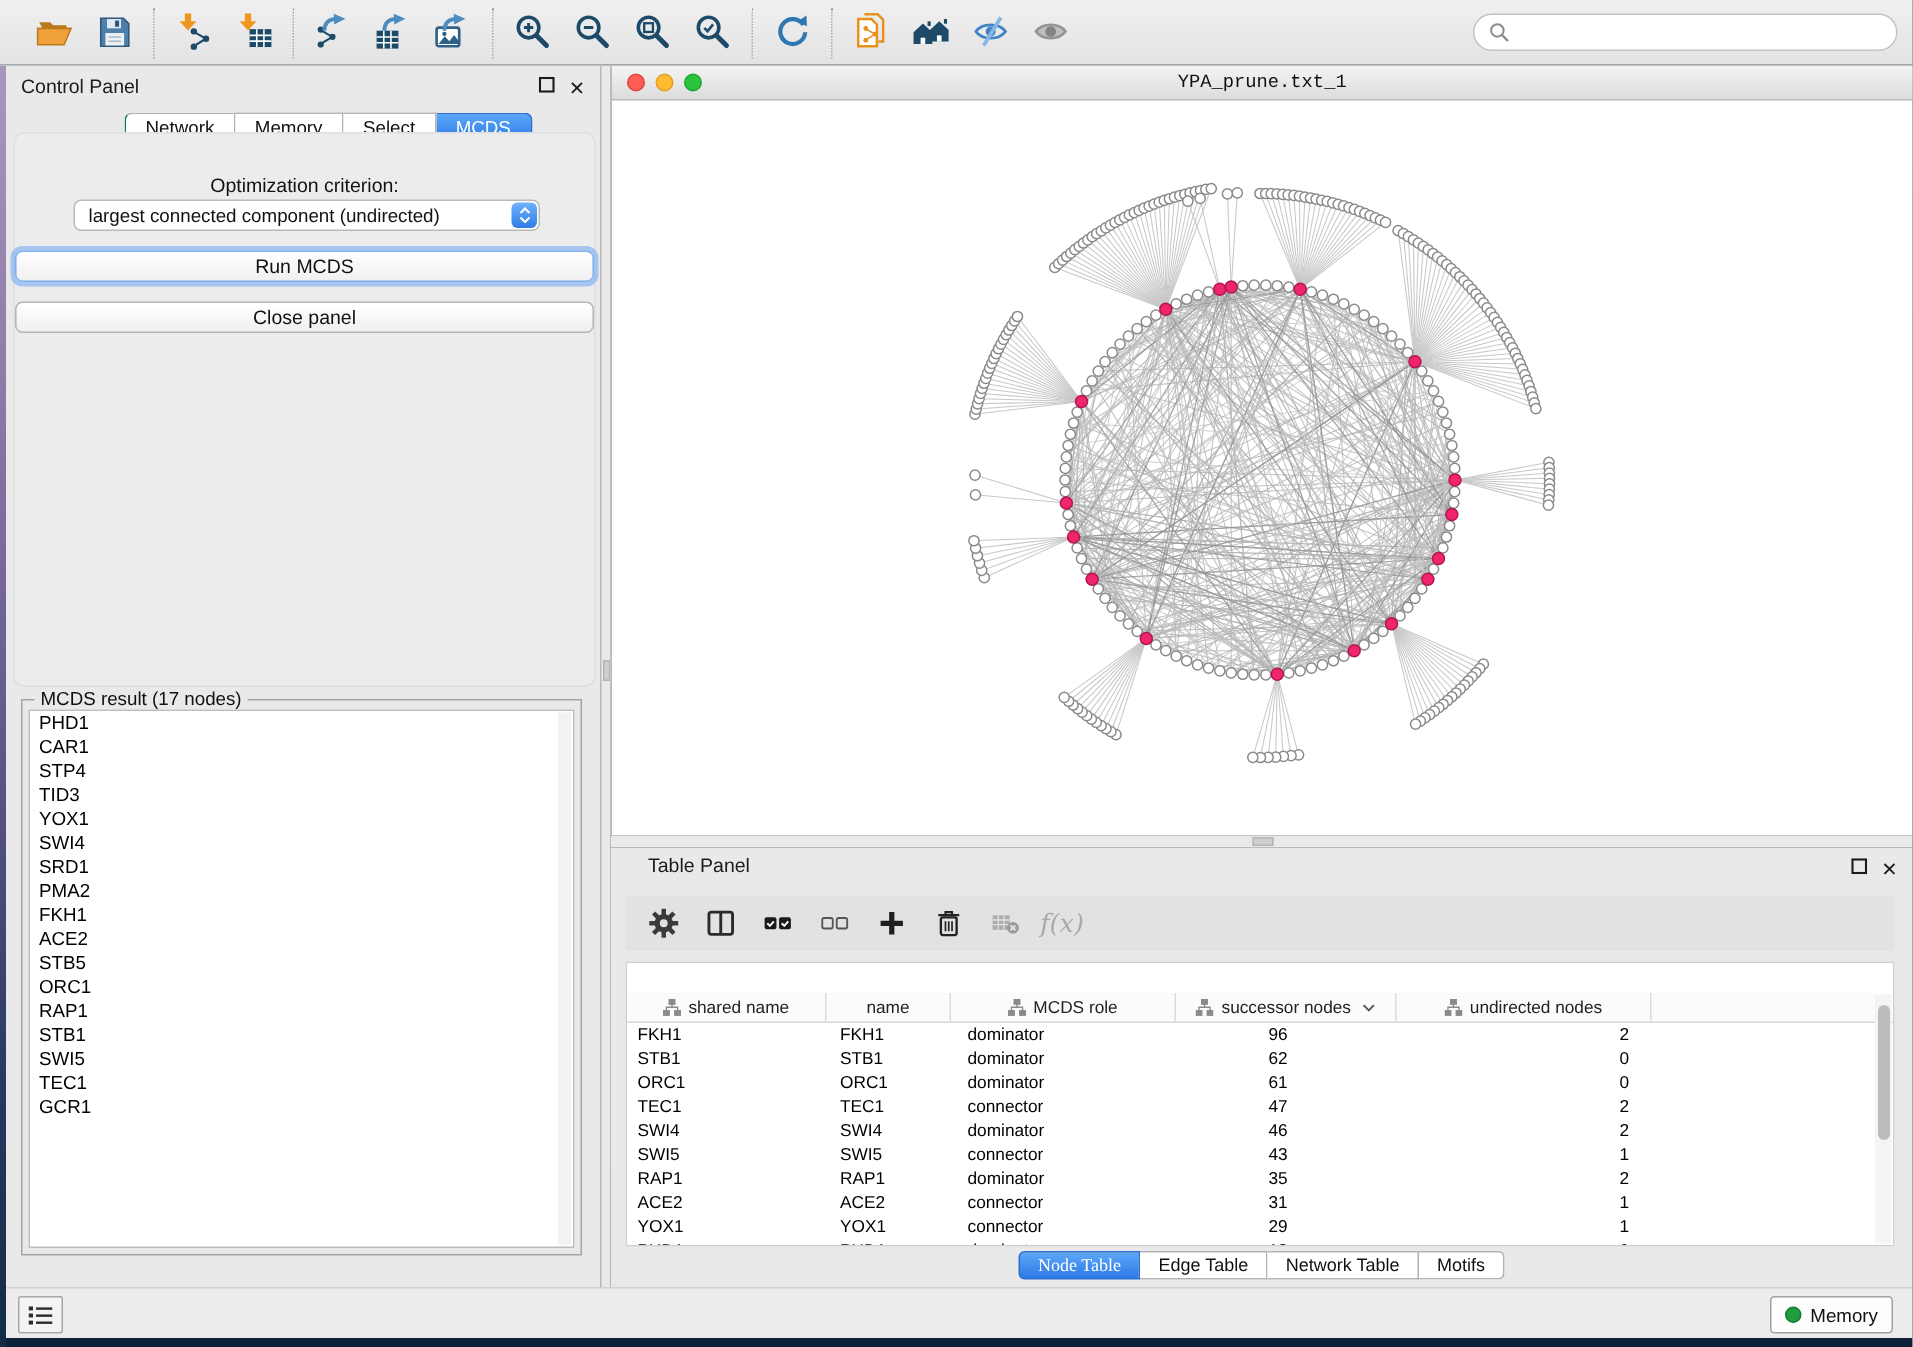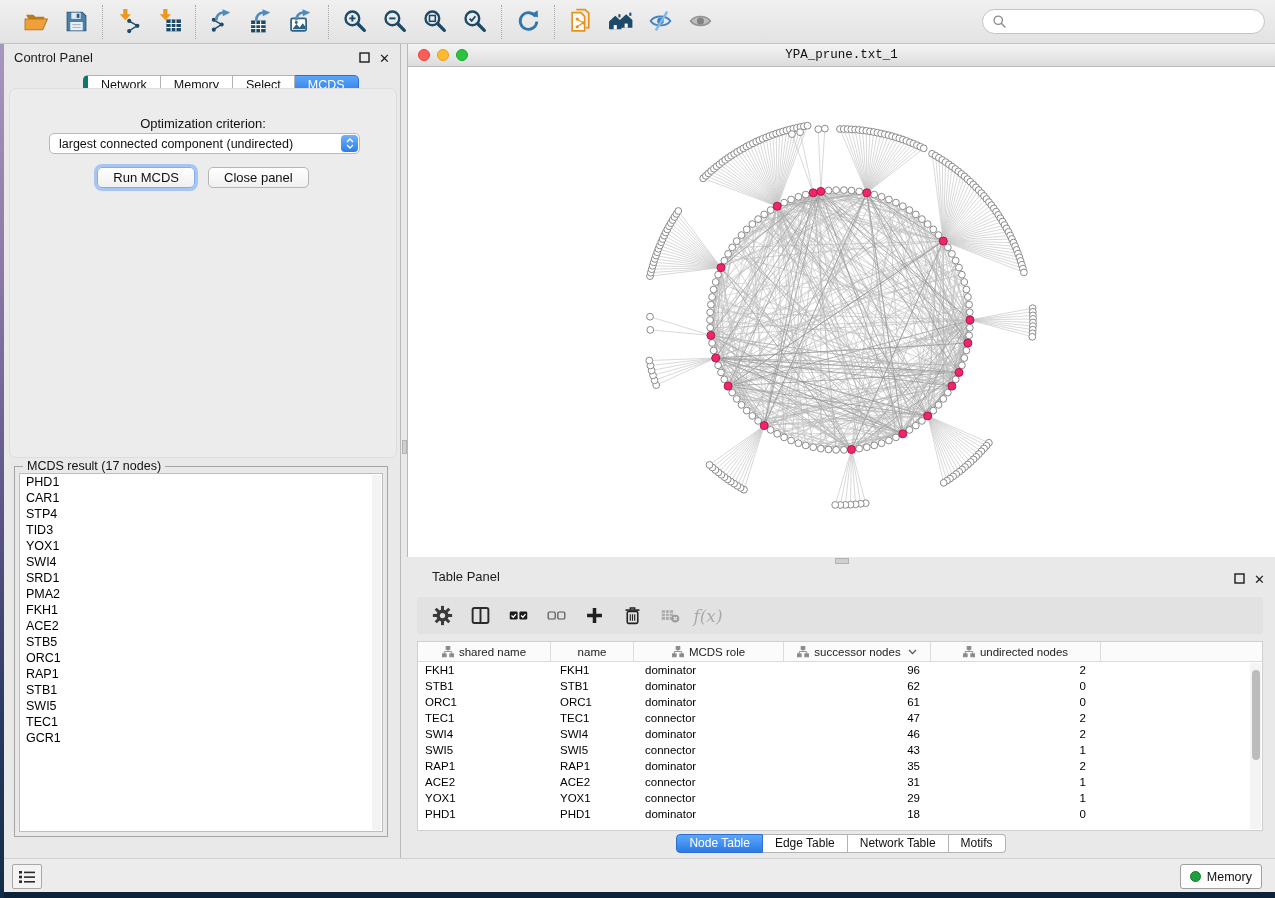--- a/index.html
+++ b/index.html
@@ -30,34 +30,34 @@
   
   #control-panel{left:4px;top:44px;width:396px;height:814px;background:#e9e9e9;box-sizing:border-box;}
   .panel-title{font-size:13px;color:#1b1b1b;}
   #cp-title{left:10px;top:6px;}
   .win-icons{position:absolute;right:10px;top:5px;display:flex;gap:9px;align-items:center;}
   .float-ic svg{width:11px;height:11px;}
   .close-ic{font-size:13px;font-weight:700;color:#1b1b1b;line-height:11px;}
   #cp-tabs{left:79px;top:31px;display:flex;}
   .seg-tab{height:18px;line-height:18px;font-size:12.5px;padding:0 13px;background:#fff;
     border:1px solid #b3b3b3;border-left:none;color:#111;}
-  .seg-tab:first-child{border-left:5px solid #0f766e;border-radius:5px 0 0 5px;}
+  .seg-tab:first-child{border-left:1px solid #0f766e;border-radius:5px 0 0 5px;}
   .seg-tab:last-child{border-radius:0 5px 5px 0;}
   .seg-tab.active{background:linear-gradient(#5ca7fa,#2d7ae4);border-color:#2d6fd0;color:#fff;}
   #cp-body{left:5px;top:44px;width:386px;height:368px;background:#ececec;
     border:1px solid #dedede;border-radius:7px;}
   #opt-label{left:0;right:0;top:27px;text-align:center;font-size:13px;color:#111;}
   #criterion{left:39px;top:44px;width:311px;height:21px;background:#fff;border:1px solid #b9b9b9;
     border-radius:5px;display:flex;align-items:center;font-size:12.5px;color:#111;
     padding-left:9px;box-sizing:border-box;}
   #stepper{margin-left:auto;margin-right:1px;width:17px;height:17px;border-radius:4px;
     background:linear-gradient(#6fb2fd,#2e7ce6);display:flex;flex-direction:column;
     align-items:center;justify-content:center;gap:1px;}
   #stepper svg{width:8px;height:5px;display:block;}
-  #cp-buttons{left:0;right:0;top:78px;display:flex;justify-content:center;gap:13px;}
+  #cp-buttons{left:0;right:0;top:78px;display:flex;justify-content:center;gap:13px;flex-direction:column;}
   .mac-btn{height:21px;background:linear-gradient(#ffffff,#f0f0f0);border:1px solid #b5b5b5;
     border-radius:5px;font-size:13px;color:#111;padding:0 15px;font-family:inherit;}
   .mac-btn.focus-ring{border-color:#7fb0ee;box-shadow:0 0 0 3px rgba(110,165,245,.55);}
   #mcds-group{left:10px;top:422px;width:372px;height:369px;border:1px solid #a5a5a5;background:#e9e9e9;}
   #mcds-legend{position:absolute;top:-8px;left:8px;background:#e9e9e9;padding:0 4px;font-size:12.5px;color:#111;}
   #mcds-list{position:absolute;left:4px;top:6px;right:4px;bottom:4px;background:#fff;
     border:1px solid #bdbdbd;overflow:hidden;}
   #mcds-scroll{position:absolute;top:1px;right:1px;width:9px;bottom:1px;background:#f3f3f3;}
   .mcds-item{font-size:12.5px;line-height:16px;padding-left:6px;color:#000;}
   
@@ -82,38 +82,38 @@
   #table-panel{left:407px;top:565px;width:868px;height:293px;background:#e9e9e9;box-sizing:border-box;}
   #tp-title{left:25px;top:4px;}
   #tp-toolbar{position:absolute;left:10px;top:32px;width:846px;height:37px;background:#e2e2e2;
     border-radius:3px;display:flex;align-items:center;padding:0 8px;box-sizing:border-box;gap:4px;}
   .tp-btn{width:34px;height:30px;display:flex;align-items:center;justify-content:center;border-radius:3px;}
   .tp-btn svg{width:21px;height:21px;}
   .tp-btn .fx-text{font-family:"DejaVu Serif","Liberation Serif",serif;font-style:italic;
     font-size:17px;color:#aaa;}
   #tp-table{position:absolute;left:10px;top:76px;width:846px;height:190px;background:#fff;
     border:1px solid #cfcfcf;box-sizing:border-box;overflow:hidden;}
-  #tp-head{display:flex;height:20px;background:#fbfbfb;border-bottom:1px solid #d9d9d9;box-sizing:border-box;}
+  #tp-head{display:flex;height:20px;background:#fbfbfb;border-bottom:1px solid #d9d9d9;box-sizing:border-box;margin-top:20px;}
   .th{display:flex;align-items:center;justify-content:center;gap:5px;font-size:11.5px;color:#222;
     border-right:1px solid #dcdcdc;box-sizing:border-box;height:20px;}
   .th svg.tree{width:12px;height:12px;}
   .th svg.sortchev{width:9px;height:6px;margin-left:2px;}
   .tr{display:flex;height:16px;align-items:center;}
   .td{font-size:11.5px;color:#000;box-sizing:border-box;white-space:nowrap;overflow:hidden;}
   .td.c0{width:133px;padding-left:7px;}
   .td.c1{width:83px;padding-left:9px;}
   .td.c2{width:150px;padding-left:11px;}
-  .td.c3{width:147px;text-align:right;padding-right:11px;}
+  .td.c3{width:147px;text-align:center;padding-right:11px;}
   .td.c4{width:170px;text-align:right;padding-right:15px;}
   #tp-scroll{position:absolute;top:21px;right:1px;width:11px;bottom:1px;background:#f4f4f4;}
   #tp-thumb{position:absolute;left:1.5px;top:7px;width:8px;height:90px;background:#bcbcbc;border-radius:4px;}
   #tp-tabs{position:absolute;left:0;right:0;top:269px;display:flex;justify-content:center;}
   .btab{height:17px;line-height:17px;font-size:12px;padding:0 12px;background:#fff;
     border:1px solid #b3b3b3;border-left:none;color:#111;}
-  .btab:first-child{border-left:1px solid #b3b3b3;border-radius:4px 0 0 4px;}
+  .btab:first-child{border-left:1px solid #b3b3b3;border-radius:4px 0 0 4px;font-family:Liberation Serif, serif;}
   .btab:last-child{border-radius:0 4px 4px 0;}
   .btab.active{background:linear-gradient(#5ca7fa,#2d7ae4);border-color:#2d6fd0;color:#fff;}
   
   #status-bar{left:4px;top:858px;width:1271px;height:34px;background:#ececec;border-top:1px solid #d2d2d2;box-sizing:border-box;}
   #sb-left-btn{position:absolute;left:8px;top:5px;width:28px;height:23px;background:#f4f4f4;
     border:1px solid #a8a8a8;border-radius:2px;display:flex;align-items:center;justify-content:center;}
   #sb-left-btn svg{width:16px;height:14px;}
   #memory-btn{position:absolute;right:13px;top:5px;height:23px;background:#fdfdfd;
     border:1px solid #a0a0a0;border-radius:3px;display:flex;align-items:center;gap:6px;
     padding:0 9px;font-size:12.5px;color:#111;}

